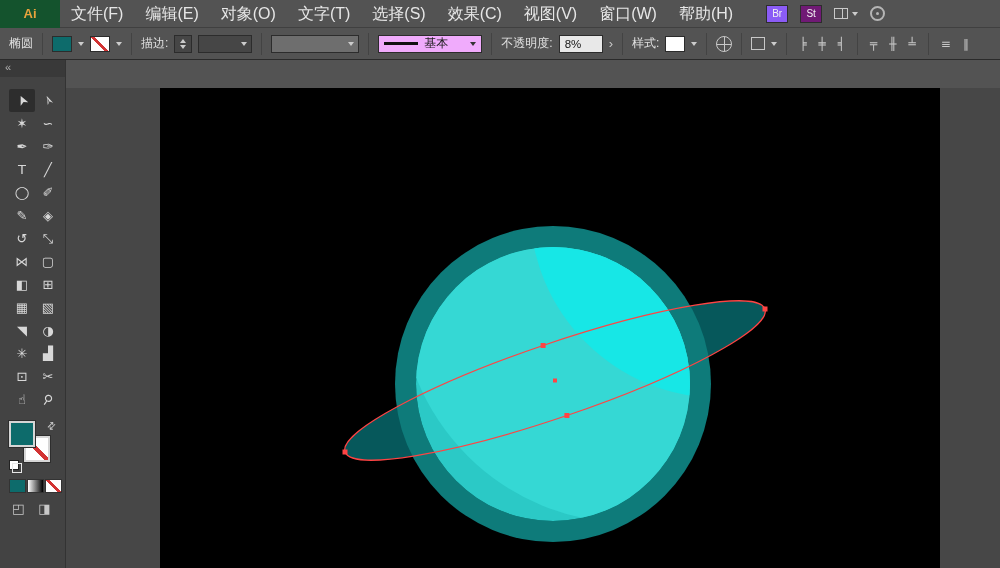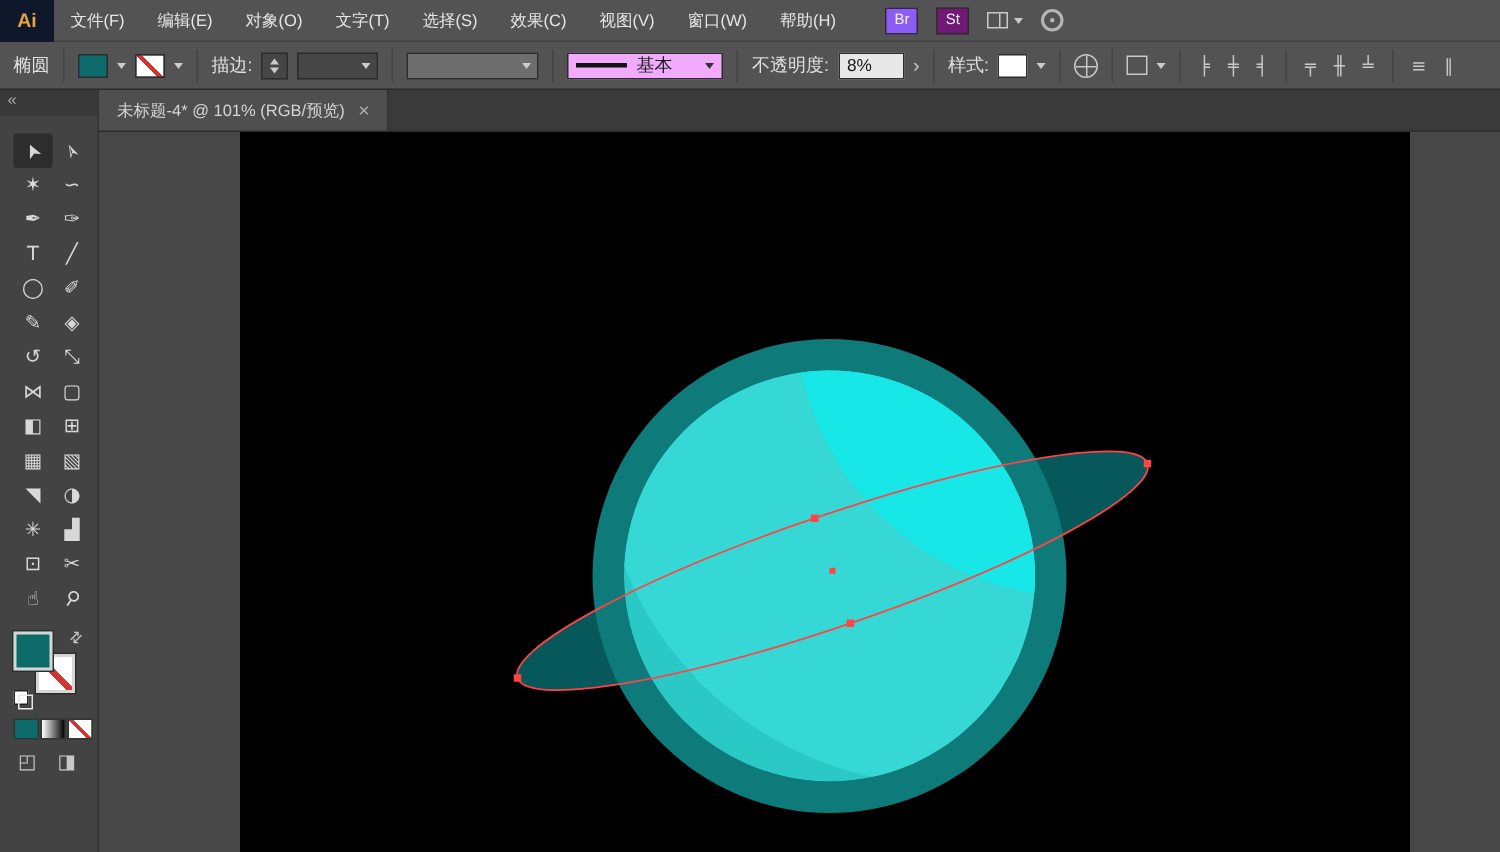--- a/index.html
+++ b/index.html
@@ -3,23 +3,23 @@
 <meta charset="utf-8">
 <style>
   * { margin:0; padding:0; box-sizing:border-box; }
   html,body { width:1000px; height:568px; overflow:hidden; background:#535353;
               font-family:"Liberation Sans","DejaVu Sans",sans-serif; }
   .app { position:relative; width:1000px; height:568px; }
 
   
   .menubar { height:28px; background:#535353; border-bottom:1px solid #404040;
              display:flex; align-items:center; }
-  .logo { width:36px; height:28px; background:#0f172a; color:#e8a33d; font-weight:bold;
+  .logo { width:60px; height:28px; background:#14532d; color:#e8a33d; font-weight:bold;
           font-size:13px; display:flex; align-items:center; justify-content:center; }
-  .menu-item { padding:0 11px; height:28px; line-height:28px; font-size:11px; color:#e6e6e6; cursor:default; }
+  .menu-item { padding:0 11px; height:28px; line-height:28px; font-size:16px; color:#e6e6e6; cursor:default; }
   .mb-right { display:flex; align-items:center; gap:12px; margin-left:22px; }
   .tile { width:22px; height:18px; border:1px solid #2d2d2d; color:#f2f2f2; font-size:10px;
           display:flex; align-items:center; justify-content:center; }
   .tile.st { background:#701a75; }
   .arrange { display:flex; align-items:center; gap:4px; }
   .grid-ico { width:14px; height:11px; border:1px solid #c9c9c9; position:relative; display:inline-block; }
   .grid-ico::after { content:""; position:absolute; left:55%; top:0; bottom:0; width:1px; background:#c9c9c9; }
   .arr-down { width:0; height:0; border-left:3px solid transparent; border-right:3px solid transparent;
               border-top:4px solid #cccccc; display:inline-block; }
   .meter { width:15px; height:15px; border-radius:50%; border:2px solid #b5b5b5; position:relative; }
@@ -275,26 +275,20 @@
       <div class="mini grad"></div>
       <div class="mini none"></div>
     </div>
     <div class="bottom-row">
       <div class="bmode">◰</div>
       <div class="bmode">◨</div>
     </div>
   </div>
 
   <div class="docarea">
-    <div class="tabbar">
-      <div class="tab">
-        <span>未标题-4* @ 101% (RGB/预览)</span>
-        <span class="tab-close">×</span>
-      </div>
-    </div>
     <div class="canvas">
       <div class="artboard">
         <svg class="art" viewBox="0 0 780 480">
           <defs>
             <clipPath id="innerClip">
                 <circle cx="393" cy="296" r="137"></circle>
               </clipPath>
           </defs>
 
           <g transform="rotate(-18.8 395 292.5)">

